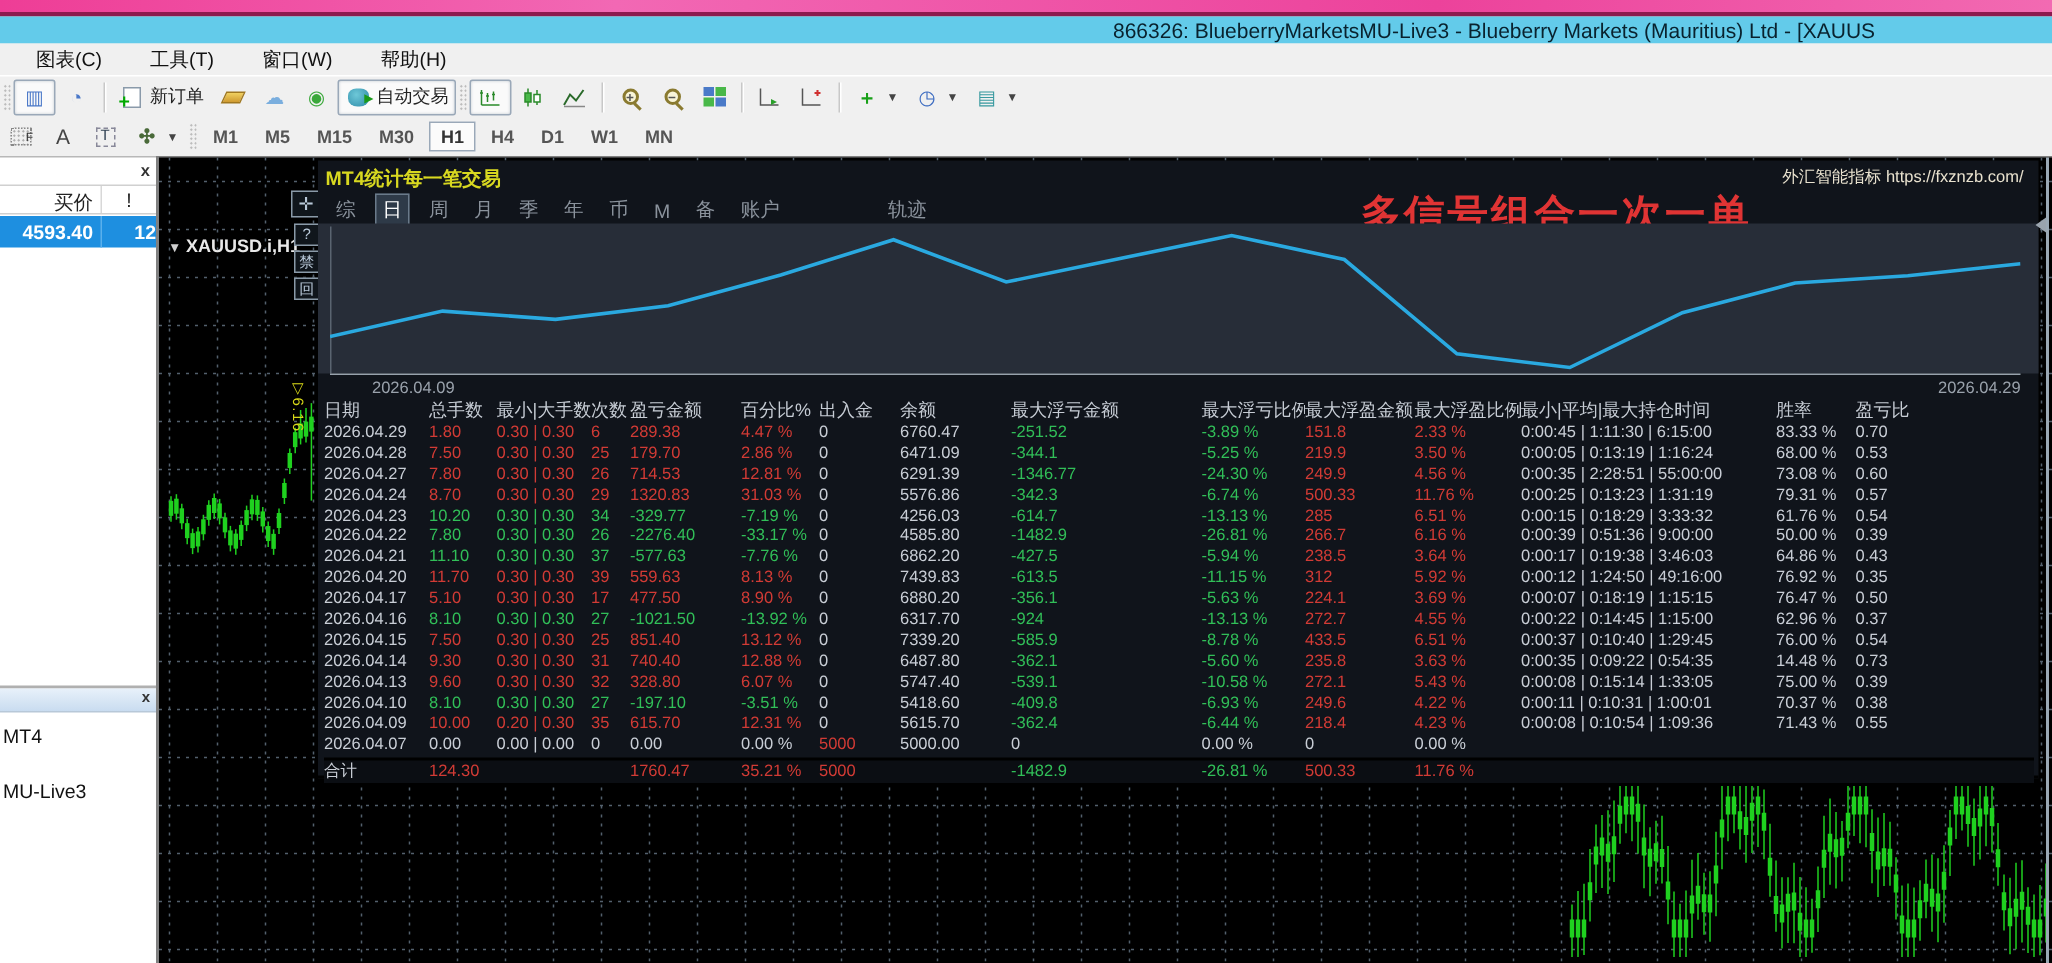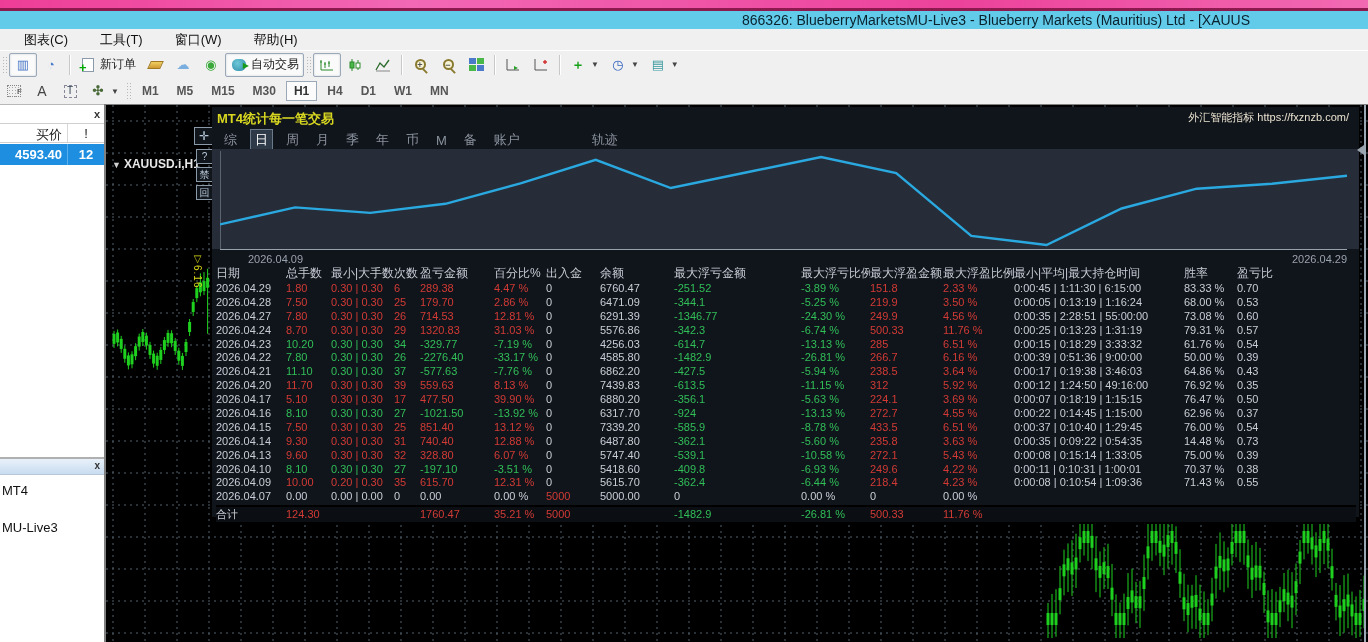--- a/index.html
+++ b/index.html
@@ -44,21 +44,21 @@
 
   
   .left-col { position:absolute; left:0; top:104px; width:104px; height:538px; background:#fff; border-top:1px solid #b8b8b8; }
   .mw-close { position:absolute; right:4px; top:3px; font-size:11px; font-weight:bold; color:#333; }
   .mw-header { position:absolute; left:0; top:18px; width:100%; height:20px; border-top:1px solid #d0d0d0; border-bottom:1px solid #d0d0d0; display:flex; }
   .mw-header span { font-size:13px; color:#222; }
   .mw-bid-h { width:68px; text-align:right; padding:2px 5px 0 4px; border-right:1px solid #d8d8d8; }
   .mw-al-h { flex:1; text-align:center; padding-top:2px; }
   .mw-row { position:absolute; left:0; top:39px; width:100%; height:21px; background:#1e8fe0; display:flex; color:#fff; font-size:13px; font-weight:bold; }
   .mw-bid { width:68px; text-align:right; padding:3px 5px 0 0; border-right:1px solid #5ab0ec; }
-  .mw-al { flex:1; text-align:center; padding-top:3px; }
+  .mw-al { flex:1; text-align:right; padding-top:3px; }
   .nav-panel { position:absolute; left:0; top:352px; width:100%; border-top:2px solid #b0b0b0; }
   .nav-header { height:16px; background:linear-gradient(#e8f1fa,#c9dcf0); border-bottom:1px solid #b8c8d8; position:relative; }
   .nav-header span { position:absolute; right:4px; top:1px; font-size:10px; font-weight:bold; color:#333; }
   .nav-item { font-size:13px; color:#111; padding-left:2px; }
   .nav-item.n0 { margin-top:8px; }
   .nav-item.n1 { margin-top:22px; }
 
   
   .chart-window { position:absolute; left:104px; top:104px; width:1264px; height:538px; background:#000; border-left:2px solid #808080; border-top:1px solid #808080; }
   #bg-chart { position:absolute; left:0; top:0; }
@@ -570,20 +570,21 @@
           <span class="sp-tab">周</span>
           <span class="sp-tab">月</span>
           <span class="sp-tab">季</span>
           <span class="sp-tab">年</span>
           <span class="sp-tab">币</span>
           <span class="sp-tab">M</span>
           <span class="sp-tab">备</span>
           <span class="sp-tab">账户</span>
           <span class="sp-tab gap">轨迹</span>
         </div>
+      <div class="sp-annotation">多信号组合一次一单</div>
       <div class="sp-chartzone"></div>
       <div class="axis-y"></div>
       <div class="axis-x"></div>
       <svg id="equity" width="1127" height="98">
           <polyline points="0.0,73.4 75.1,56.4 150.3,61.9 225.4,52.8 300.5,32.3 375.7,8.8 450.8,37.0 525.9,21.5 601.1,6.0 676.2,22.0 751.3,84.9 826.5,94.0 901.6,57.5 976.7,37.7 1051.9,32.8 1127.0,24.8" fill="none" stroke="#2aa9e0" stroke-width="2.4"></polyline>
         </svg>
       <span class="x-start">2026.04.09</span>
       <span class="x-end">2026.04.29</span>
       <div class="sp-table" id="stats-table">
           <div class="trow head">
@@ -738,21 +739,21 @@
             <span class="wh">0:00:12 | 1:24:50 | 49:16:00</span>
             <span class="wh">76.92 %</span>
             <span class="wh">0.35</span>
           </div>
           <div class="trow">
             <span class="wh">2026.04.17</span>
             <span class="red">5.10</span>
             <span class="red">0.30 | 0.30</span>
             <span class="red">17</span>
             <span class="red">477.50</span>
-            <span class="red">39.90 %</span>
+            <span class="red">8.90 %</span>
             <span class="wh">0</span>
             <span class="wh">6880.20</span>
             <span class="green">-356.1</span>
             <span class="green">-5.63 %</span>
             <span class="red">224.1</span>
             <span class="red">3.69 %</span>
             <span class="wh">0:00:07 | 0:18:19 | 1:15:15</span>
             <span class="wh">76.47 %</span>
             <span class="wh">0.50</span>
           </div>

